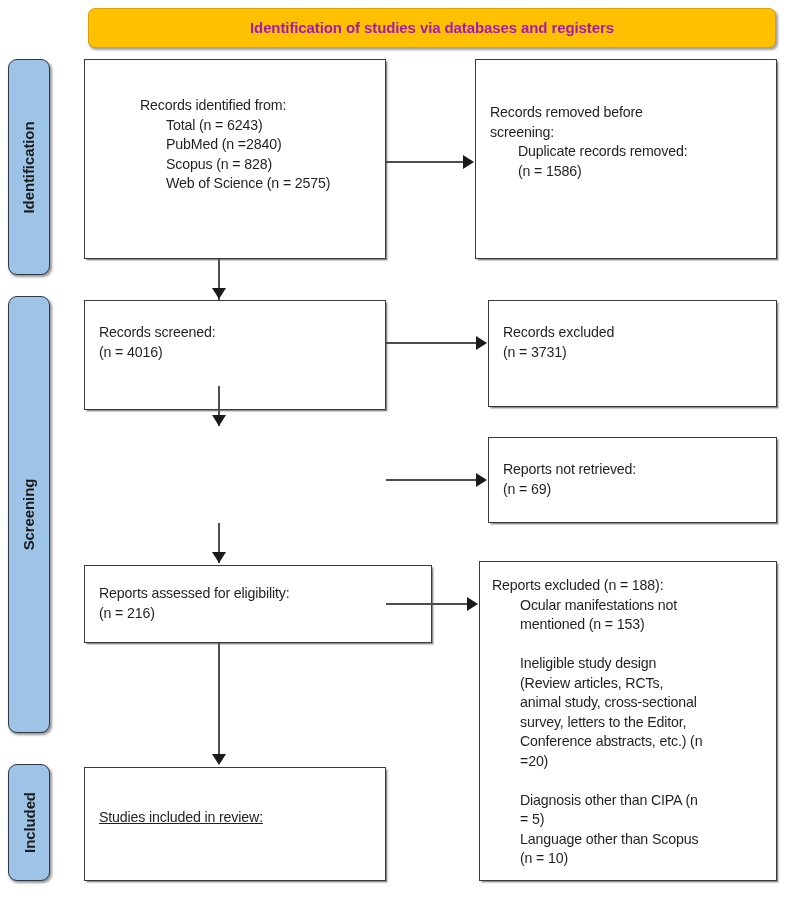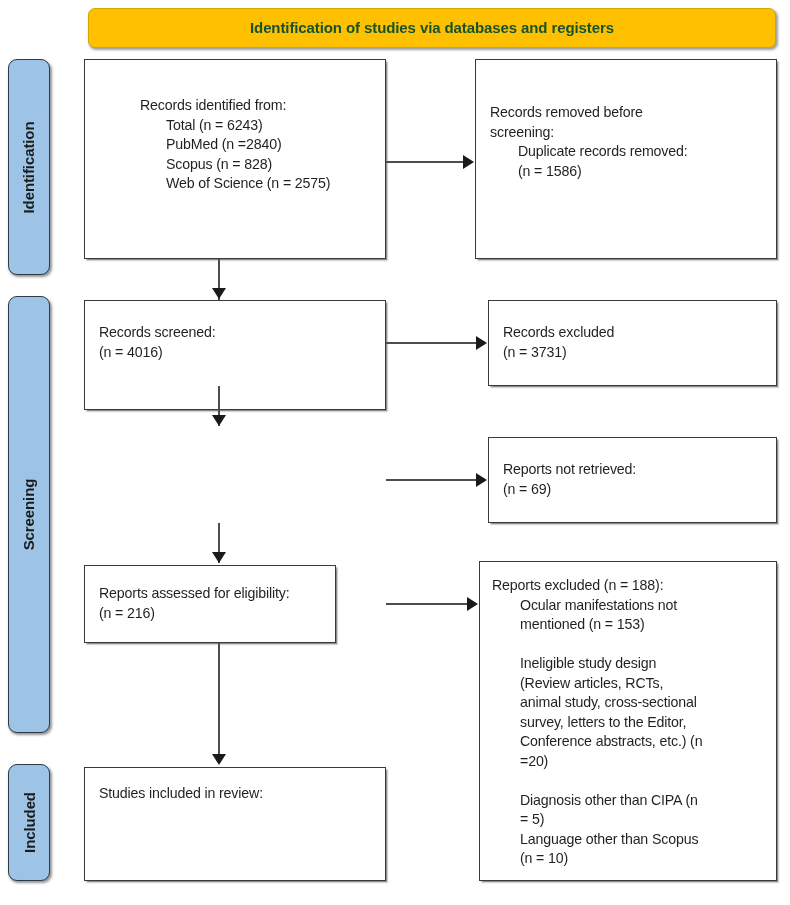--- a/index.html
+++ b/index.html
@@ -29,21 +29,21 @@
     border-radius: 7px;
     box-shadow: 1.5px 2px 2.5px rgba(0,0,0,0.38);
     display: flex;
     align-items: center;
     justify-content: center;
     box-sizing: border-box;
   }
   .banner-text {
     font-size: 15px;
     font-weight: bold;
-    color: #14532d;
+    color: #a21caf;
     letter-spacing: -0.1px;
     text-align: center;
     line-height: 1.1;
   }
 
   
   .stage {
     position: absolute;
     background: #9DC3E6;
     border: 1.6px solid #2e3a46;
@@ -163,21 +163,21 @@
   <div class="vline" style="left:218px; top:259px; height:41px;"></div>
   <div class="arrow-down" style="left:211.7px; top:288px;"></div>
 
   <div class="box" style="left:84px; top:300px; width:302px; height:110px;">
     <div class="box-inner" style="top:22px;">
       <div class="line">Records screened:</div>
       <div class="line">(n = 4016)</div>
     </div>
   </div>
 
-  <div class="box" style="left:488px; top:300px; width:289px; height:86px;">
+  <div class="box" style="left:488px; top:300px; width:289px; height:107px;">
     <div class="box-inner" style="top:22px;">
       <div class="line">Records excluded</div>
       <div class="line">(n = 3731)</div>
     </div>
   </div>
 
   <div class="hline" style="left:386px; top:342px; width:91px;"></div>
   <div class="arrow-right" style="left:476px; top:335.5px;"></div>
 
   <div class="vline" style="left:218px; top:386px; height:40px;"></div>
@@ -190,21 +190,21 @@
       <div class="line">(n = 69)</div>
     </div>
   </div>
 
   <div class="hline" style="left:386px; top:479px; width:91px;"></div>
   <div class="arrow-right" style="left:476px; top:472.5px;"></div>
 
   <div class="vline" style="left:218px; top:523px; height:40px;"></div>
   <div class="arrow-down" style="left:211.7px; top:552px;"></div>
 
-  <div class="box" style="left:84px; top:565px; width:252px; height:78px;">
+  <div class="box" style="left:84px; top:565px; width:348px; height:78px;">
     <div class="box-inner" style="top:18px;">
       <div class="line">Reports assessed for eligibility:</div>
       <div class="line">(n = 216)</div>
     </div>
   </div>
 
   <div class="box" style="left:479px; top:561px; width:298px; height:320px;">
     <div class="box-inner" style="top:14px; left:12px; right:6px;">
       <div class="line">Reports excluded (n = 188):</div>
       <div class="line indent2">Ocular manifestations not</div>
@@ -224,18 +224,18 @@
     </div>
   </div>
 
   <div class="hline" style="left:386px; top:603px; width:82px;"></div>
   <div class="arrow-right" style="left:467px; top:596.5px;"></div>
 
   <div class="vline" style="left:218px; top:643px; height:112px;"></div>
   <div class="arrow-down" style="left:211.7px; top:754px;"></div>
 
   <div class="box" style="left:84px; top:767px; width:302px; height:114px;">
-    <div class="box-inner" style="top:16px;">
+    <div class="box-inner" style="top:40px;text-decoration:underline;">
       <div class="line">Studies included in review:</div>
     </div>
   </div>
 
 </div>
 
 </body></html>

